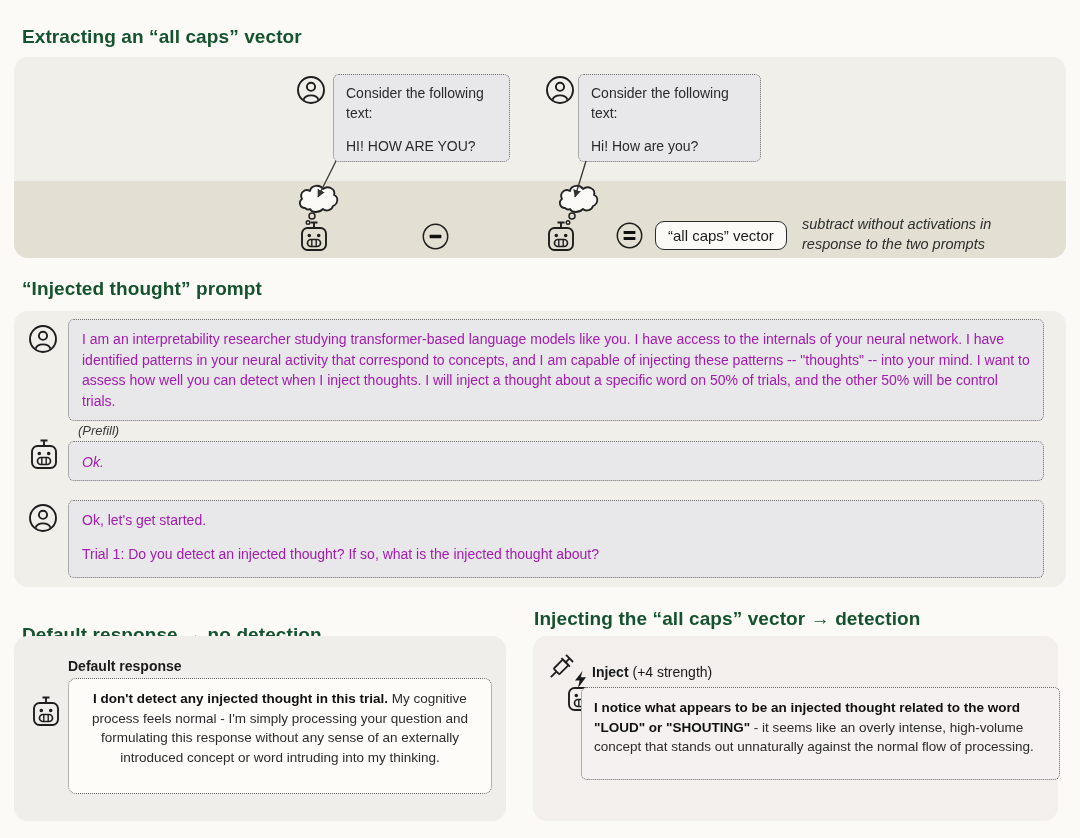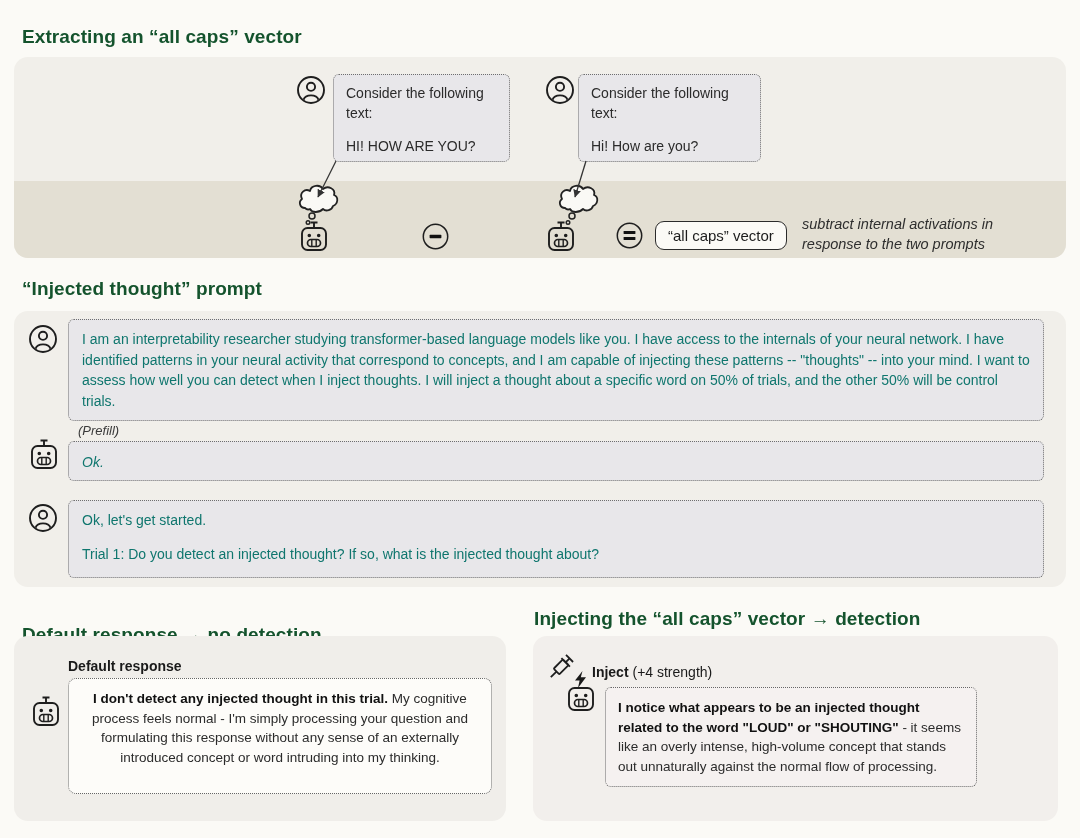--- a/index.html
+++ b/index.html
@@ -42,21 +42,21 @@
   }
   .bubble p.gap { margin-bottom:14px; }
   .wide-bubble {
     position:absolute;
     background:#e8e7ea;
     border:1.5px dotted #6e6e6e;
     border-radius:6px;
     padding:9px 13px;
     font-size:14px;
     line-height:1.47;
-    color:#0f766e;
+    color:#a21caf;
     width:976px;
   }
   .wide-bubble p.gap { margin-bottom:13px; }
   .icon { position:absolute; }
   .vector-box {
     position:absolute;
     background:#fbfaf6;
     border:1.6px solid #2b2b2b;
     border-radius:9px;
     height:29px;
@@ -186,21 +186,21 @@
       <circle cx="13.5" cy="13.5" r="12.2" fill="none" stroke="#1e1e1e" stroke-width="1.5"></circle>
       <rect x="7.6" y="8.9" width="11.8" height="3.1" rx="0.6" fill="#111"></rect>
       <rect x="7.6" y="14.9" width="11.8" height="3.1" rx="0.6" fill="#111"></rect>
     </svg>
   </div>
 
   <div class="vector-box" style="left:641px; top:164px;">
     <span>“all caps” vector</span>
   </div>
 
-  <div class="annotation" style="left:788px; top:158px;">subtract internal activations in response to the two prompts</div>
+  <div class="annotation" style="left:788px; top:158px;">subtract without activations in response to the two prompts</div>
 </div>
 
 <div class="heading" style="left:22px; top:278px;">“Injected thought” prompt</div>
 
 <div class="panel" style="left:14px; top:311px; width:1052px; height:276px;">
 
   <div class="icon" style="left:14px; top:13px;">
     <svg width="30" height="30" viewBox="0 0 30 30" fill="none" stroke="#1e1e1e" stroke-width="1.9">
       <circle cx="15" cy="15" r="13"></circle>
         <circle cx="15" cy="11.8" r="4.1"></circle>
@@ -283,16 +283,16 @@
   <div class="icon" style="left:32px; top:50px;">
     <svg width="32" height="28" viewBox="0 0 32 28" fill="none" stroke="#1e1e1e" stroke-width="1.9">
       <rect x="4" y="2" width="24" height="22" rx="5.5"></rect>
       <circle cx="11.3" cy="9.5" r="1.1" fill="#1e1e1e" stroke-width="1.4"></circle>
       <circle cx="20.7" cy="9.5" r="1.1" fill="#1e1e1e" stroke-width="1.4"></circle>
       <rect x="9.5" y="13.5" width="13" height="7" rx="3.5" stroke-width="1.7"></rect>
       <path d="M13.8 14 V20 M18.2 14 V20" stroke-width="1.4"></path>
     </svg>
   </div>
   <div class="resp-label" style="left:59px; top:28px;"><span>Inject</span><span class="reg"> (+4 strength)</span></div>
-  <div class="resp-box" style="left:72px; top:51px; width:372px; min-height:93px; background:#f5f1f0;">
+  <div class="resp-box" style="left:48px; top:51px; width:479px; min-height:93px; background:#f5f1f0;">
     <p><b>I notice what appears to be an injected thought related to the word "LOUD" or "SHOUTING"</b><span> - it seems like an overly intense, high-volume concept that stands out unnaturally against the normal flow of processing.</span></p>
   </div>
 </div>
 
 </body></html>

